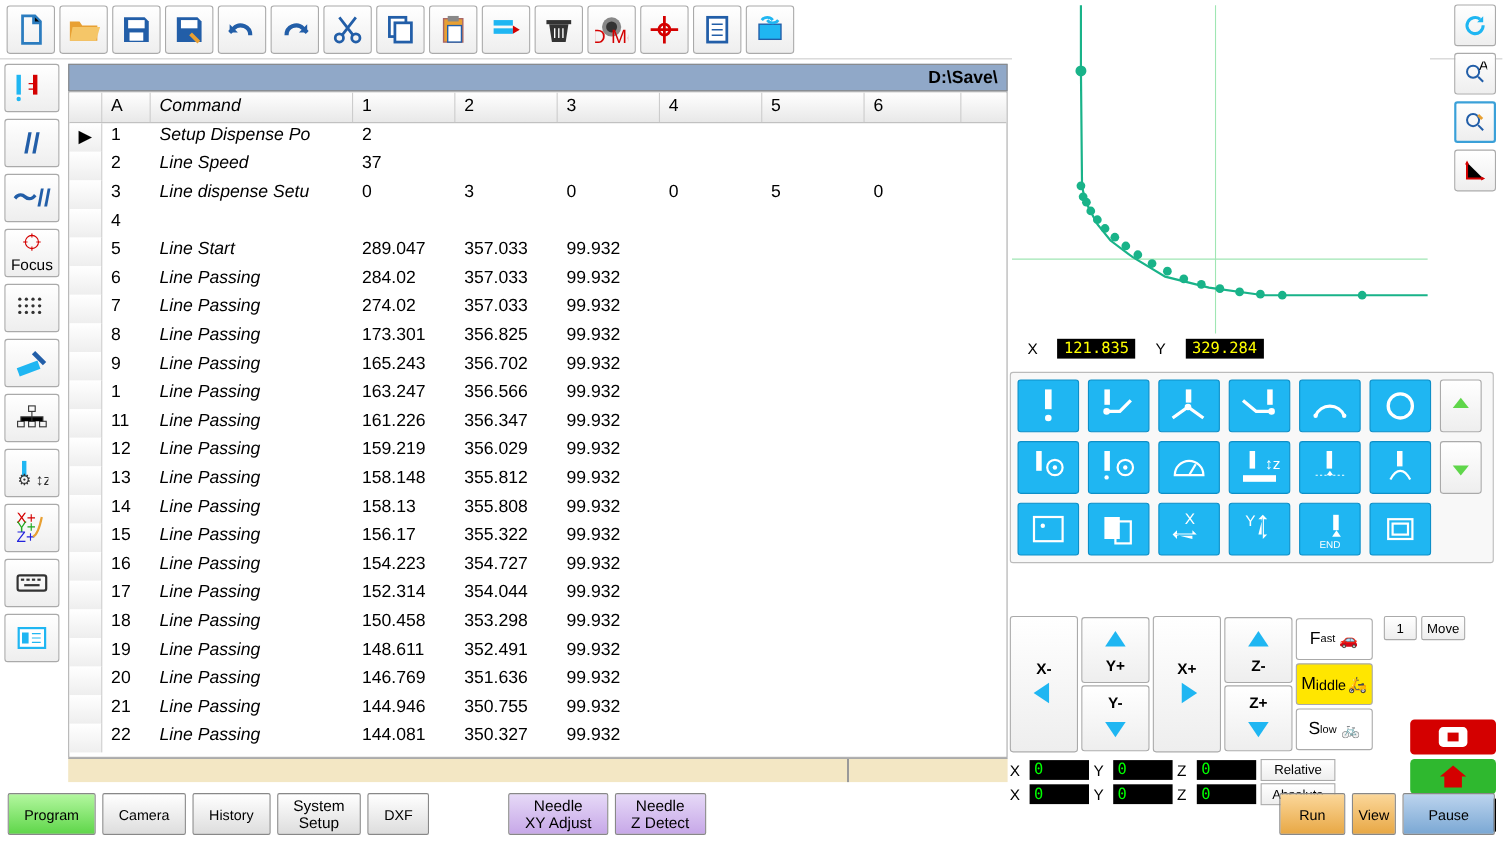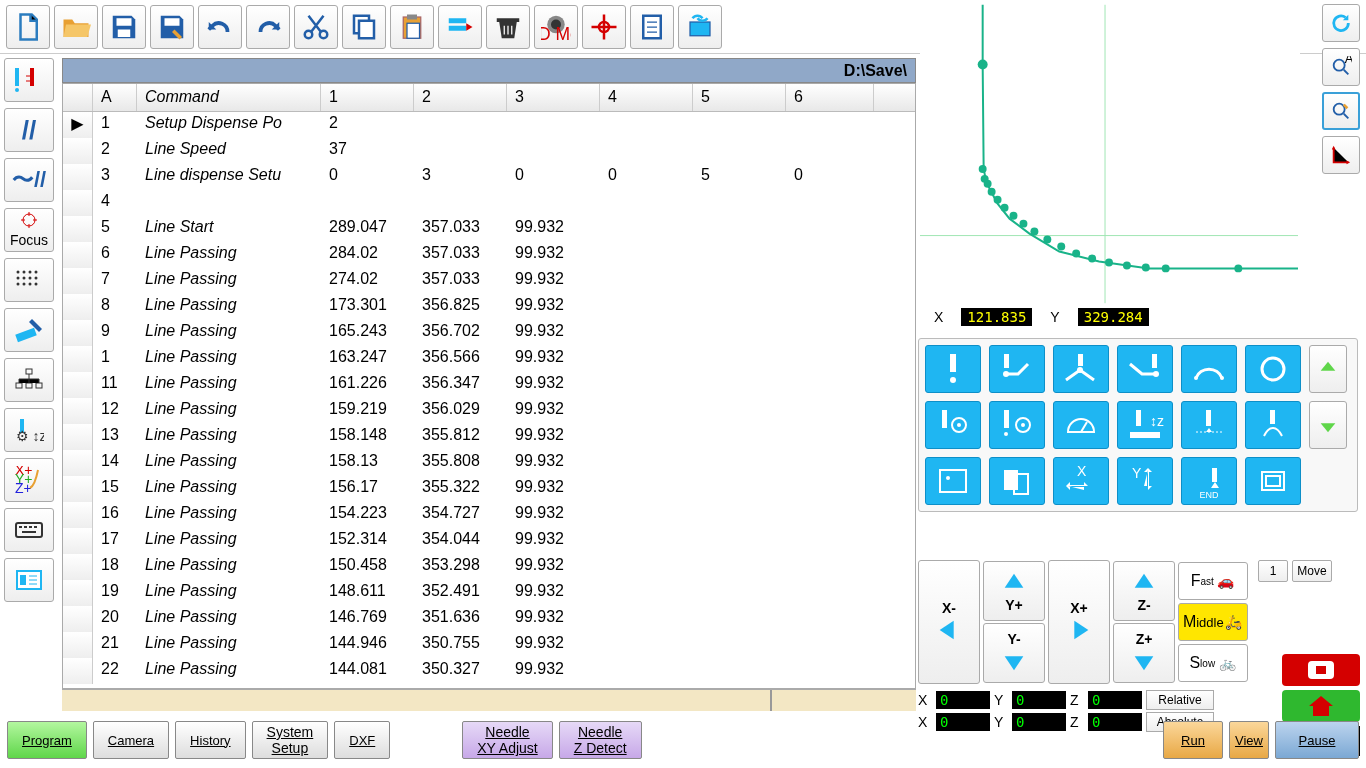--- a/index.html
+++ b/index.html
@@ -58,21 +58,21 @@
 .num-move { display:flex; gap:4px; }
 .small-btn { width:30px;height:22px;border:1px solid #aaa;border-radius:2px;background:linear-gradient(#fff,#eee);font-size:12px;cursor:pointer;display:flex;align-items:center;justify-content:center;}
 .small-btn.move{width:40px;}
 
 .xyz-row { display:flex; gap:4px; align-items:center; margin-top:2px; }
 .xyz-row .lbl { width:14px; font-size:14px; }
 .xyz-row .v { background:#000;color:#0f0;font-family:monospace;padding:1px 4px;width:54px;display:inline-block;}
 .relabs { width: 68px; height:20px; border:1px solid #aaa; background:linear-gradient(#fff,#eee); font-size:12px; display:flex;align-items:center;justify-content:center;cursor:pointer;}
 
 
-.bottom-bar { position: absolute; left: 4px; top: 716px; width: 1358px; height: 48px; display:flex; gap:6px; align-items:center; padding:3px;text-decoration:underline;}
+.bottom-bar { position: absolute; left: 4px; top: 716px; width: 1358px; height: 48px; display:flex; gap:6px; align-items:center; padding:3px;}
 .bb-btn { height:38px; border:1px solid #888; border-radius:2px; padding:0 14px; background:linear-gradient(#fff,#ddd); cursor:pointer; display:flex;flex-direction:column;align-items:center;justify-content:center; font-size:13px;}
 .bb-btn.green{background:linear-gradient(#b3f79f,#5fd64a);} 
 .bb-btn.purple{background:linear-gradient(#e6d9f7,#c7a8e8);}
 .bb-btn.orange{background:linear-gradient(#fbd79a,#e8a845);}
 .bb-btn.blue{background:linear-gradient(#bcd4ee,#7ba8d4);}
 .spacer{flex:1;}
 
 .stop-btn { position:absolute; right:6px; top:654px; width:78px; height:32px; background:#d40000;border-radius:4px;display:flex;align-items:center;justify-content:center;cursor:pointer;}
 .home-btn { position:absolute; right:6px; top:690px; width:78px; height:32px; background:#2fb82f;border-radius:4px;display:flex;align-items:center;justify-content:center;cursor:pointer;}
 .clock { position:absolute; right:6px; top:726px; width:78px; height:30px; background:#000;color:#fff;font-family:monospace;display:flex;align-items:center;justify-content:center;font-size:15px;}

